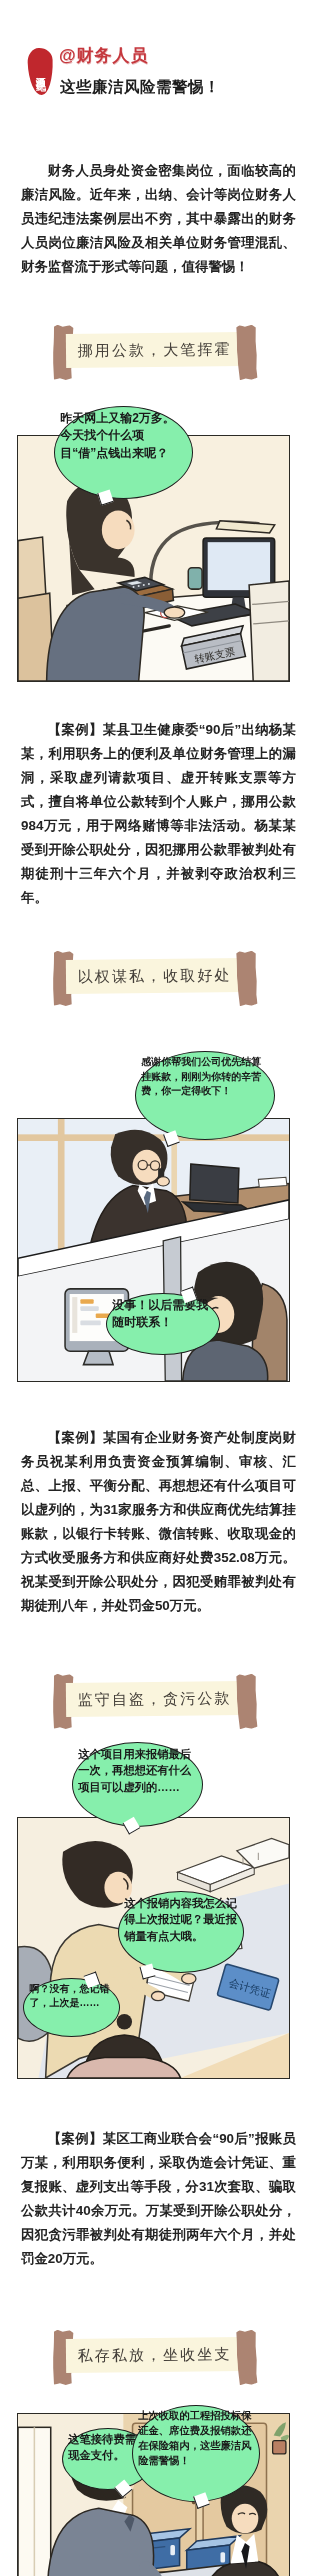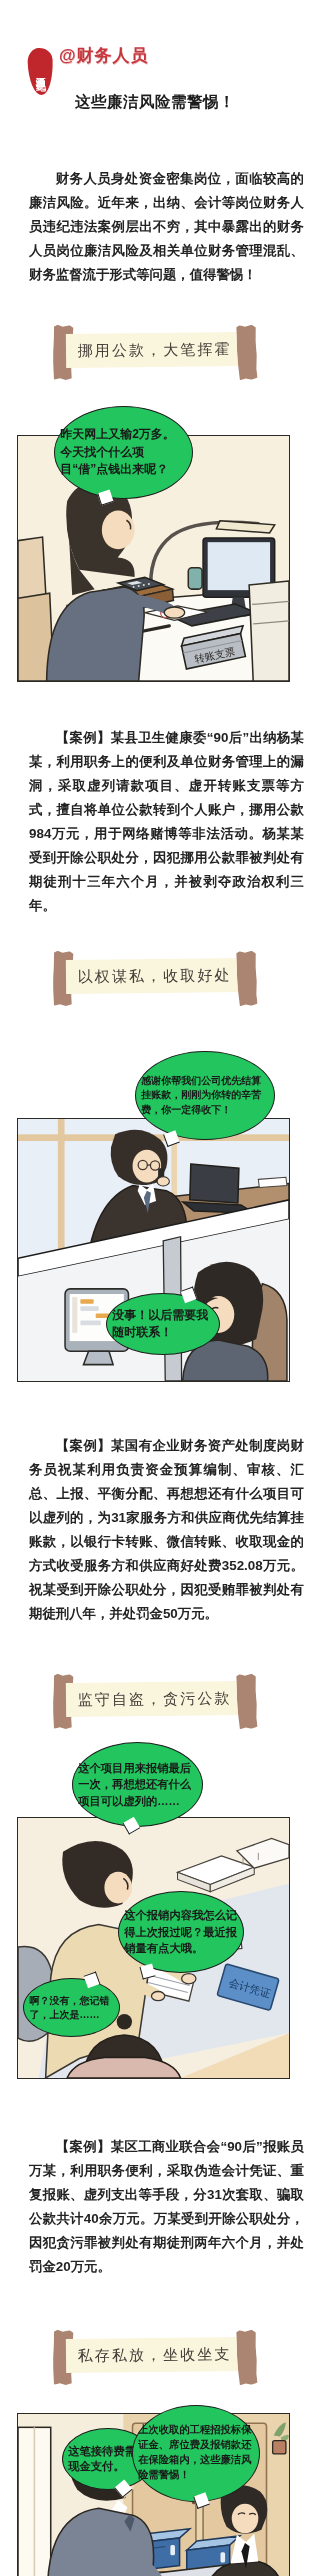--- a/index.html
+++ b/index.html
@@ -5,41 +5,41 @@
   html,body{margin:0;padding:0;background:#ffffff;}
   body{font-family:"Liberation Sans",sans-serif;}
   #page{position:relative;width:309px;height:3020px;background:#ffffff;overflow:hidden;}
 
   
   .seal{position:absolute;left:28px;top:48px;width:25px;height:47px;background:#c0272d;
         border-radius:46% 54% 48% 52% / 30% 26% 74% 70%;transform:rotate(-2deg);
         display:flex;align-items:center;justify-content:center;}
   .seal span{writing-mode:vertical-rl;color:#fff;font-size:9.8px;font-weight:700;letter-spacing:1.5px;line-height:1;}
   .handle{position:absolute;left:59px;top:44px;font-size:17px;font-weight:800;color:#c5373d;letter-spacing:1px;text-shadow:0.5px 0.5px 0 #e8b9ba;}
-  .page-title{position:absolute;left:59px;top:76px;margin:16px;font-size:15.5px;font-weight:800;color:#1d1d1d;letter-spacing:0.5px;}
-
-  .body-text{position:absolute;left:17px;width:275px;margin:12px;font-size:13.4px;font-weight:700;
+  .page-title{position:absolute;left:59px;top:76px;margin:1px;font-size:15.5px;font-weight:800;color:#1d1d1d;letter-spacing:0.5px;}
+
+  .body-text{position:absolute;left:17px;width:275px;margin:4px;font-size:13.4px;font-weight:700;
              line-height:24px;color:#232323;text-align:justify;text-indent:2em;}
 
   
   .banner{position:absolute;left:52px;width:206px;height:55px;}
   .tape{position:absolute;top:0;width:19.6px;height:55px;background:#ac8472;
         clip-path:polygon(0 4%,18% 0,45% 3%,80% 0,100% 5%,97% 30%,100% 55%,96% 80%,100% 96%,70% 100%,40% 97%,10% 100%,3% 70%,0 40%);}
   .tape-l{left:1px;transform:rotate(2deg);}
   .tape-r{right:1px;transform:rotate(-2deg);}
   .paper{position:absolute;left:14.4px;right:14.4px;top:8.2px;height:34px;background:#faf5dd;
          display:flex;align-items:center;justify-content:center;transform:rotate(-0.6deg);
          font-size:15px;letter-spacing:2.1px;color:#45403a;font-weight:500;}
 
   
   .panel{position:absolute;left:17px;width:273px;background:#f8f0df;border:1.5px solid #2b2a25;box-sizing:border-box;}
   .panel svg.art{position:absolute;left:0;top:0;width:100%;height:100%;display:block;}
 
-  .bubble{position:absolute;background:#22c55e;border:1.8px solid #1d1d1d;border-radius:50%;
-          display:flex;align-items:center;justify-content:center;box-sizing:border-box;
+  .bubble{position:absolute;background:#86efac;border:1.8px solid #1d1d1d;border-radius:50%;
+          display:flex;justify-content:center;box-sizing:border-box;
           font-weight:700;color:#191919;z-index:3;text-align:left;}
   .bubble .btxt{display:block;padding:3.1px 5.2px;}
   .tail{position:absolute;width:12.4px;height:12.4px;background:#fff;
         border-left:1.8px solid #1d1d1d;border-bottom:1.8px solid #1d1d1d;}
 </style>
 </head>
 <body>
 
 <div id="page">
 

